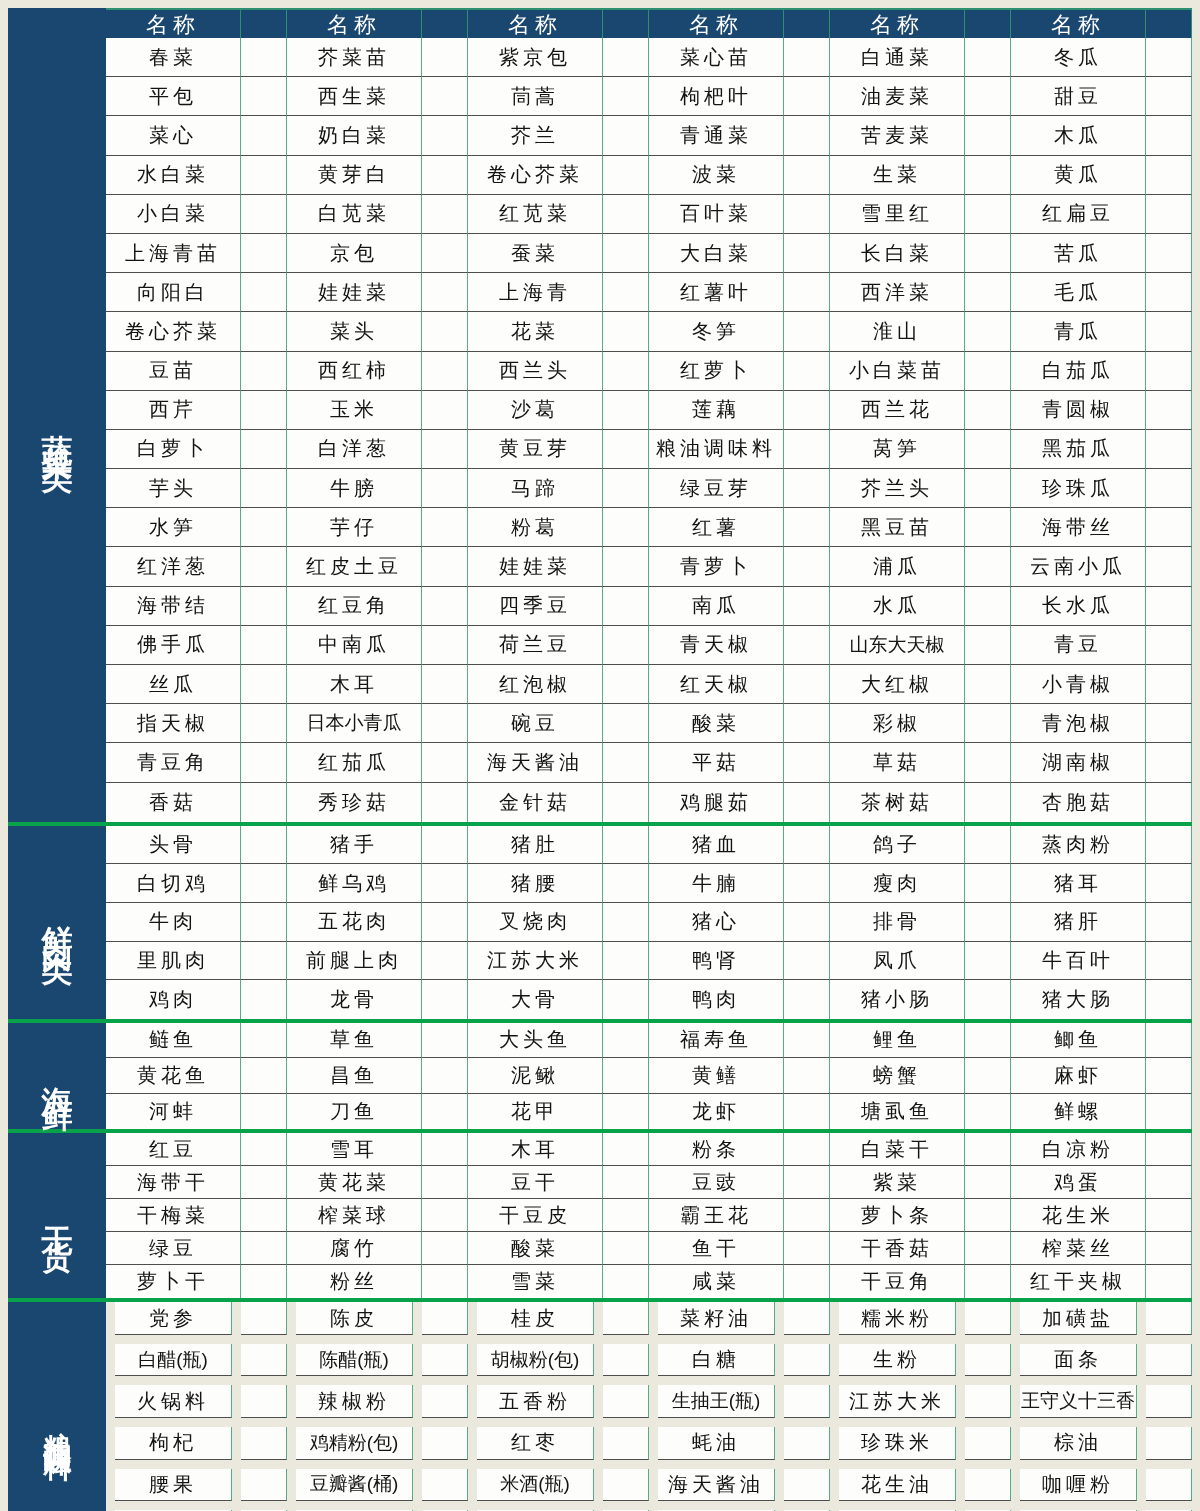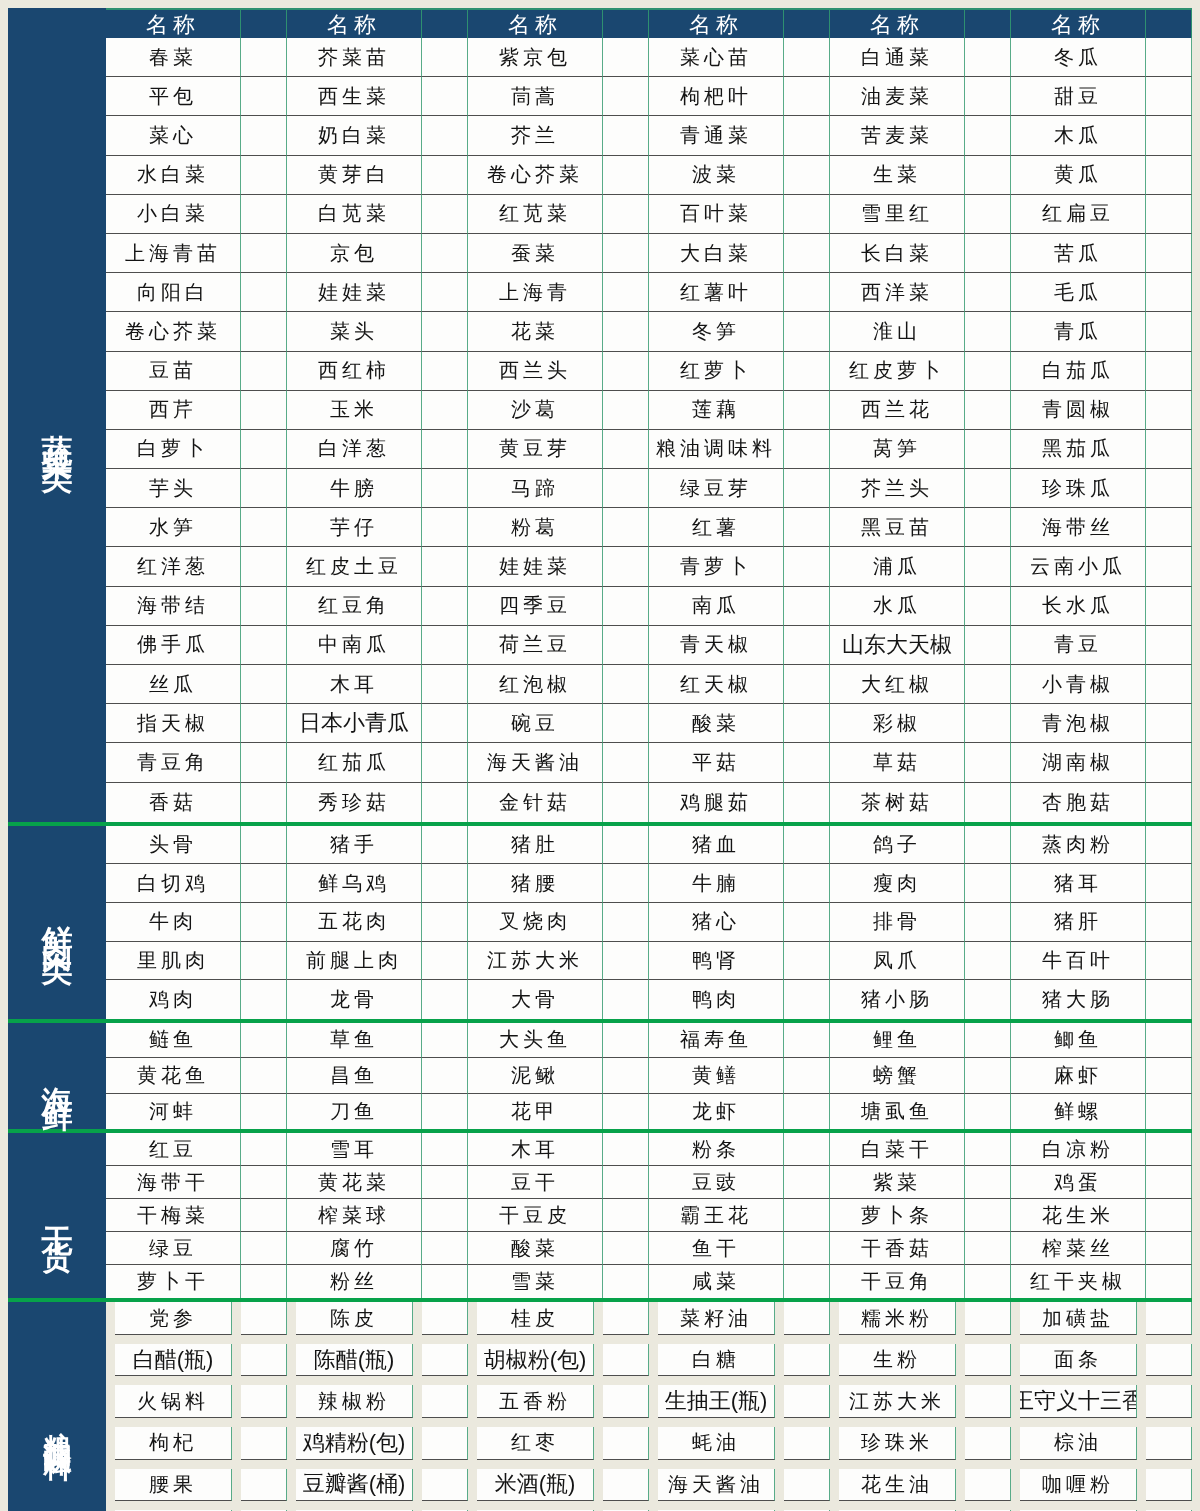--- a/index.html
+++ b/index.html
@@ -58,21 +58,21 @@
   }
   .v-label.long-label{font-size:28px;letter-spacing:5px;}
   .cell{
     background:var(--paper);
     border-right:1px solid var(--vteal);
     border-bottom:1px solid var(--rowline);
     display:flex;align-items:center;justify-content:center;
     font-size:20px;letter-spacing:4px;color:var(--ink);
     white-space:nowrap;overflow:hidden;
   }
-  .cell.long{letter-spacing:0;font-size:22px;}
+  .cell.long{letter-spacing:0;font-size:19px;}
   .cell.lastrow{border-bottom:none;}
 </style>
 </head>
 <body>
 
 <div class="table" id="price-table">
   <div class="header-row" id="header-row">
     <div class="corner"></div>
   <div class="hcell">名称</div>
       <div class="hcell"></div>
@@ -188,21 +188,21 @@
       <div class="cell">青瓜</div>
       <div class="cell price"></div>
       <div class="cell">豆苗</div>
       <div class="cell price"></div>
       <div class="cell">西红柿</div>
       <div class="cell price"></div>
       <div class="cell">西兰头</div>
       <div class="cell price"></div>
       <div class="cell">红萝卜</div>
       <div class="cell price"></div>
-      <div class="cell">红皮萝卜</div>
+      <div class="cell">小白菜苗</div>
       <div class="cell price"></div>
       <div class="cell">白茄瓜</div>
       <div class="cell price"></div>
       <div class="cell">西芹</div>
       <div class="cell price"></div>
       <div class="cell">玉米</div>
       <div class="cell price"></div>
       <div class="cell">沙葛</div>
       <div class="cell price"></div>
       <div class="cell">莲藕</div>

